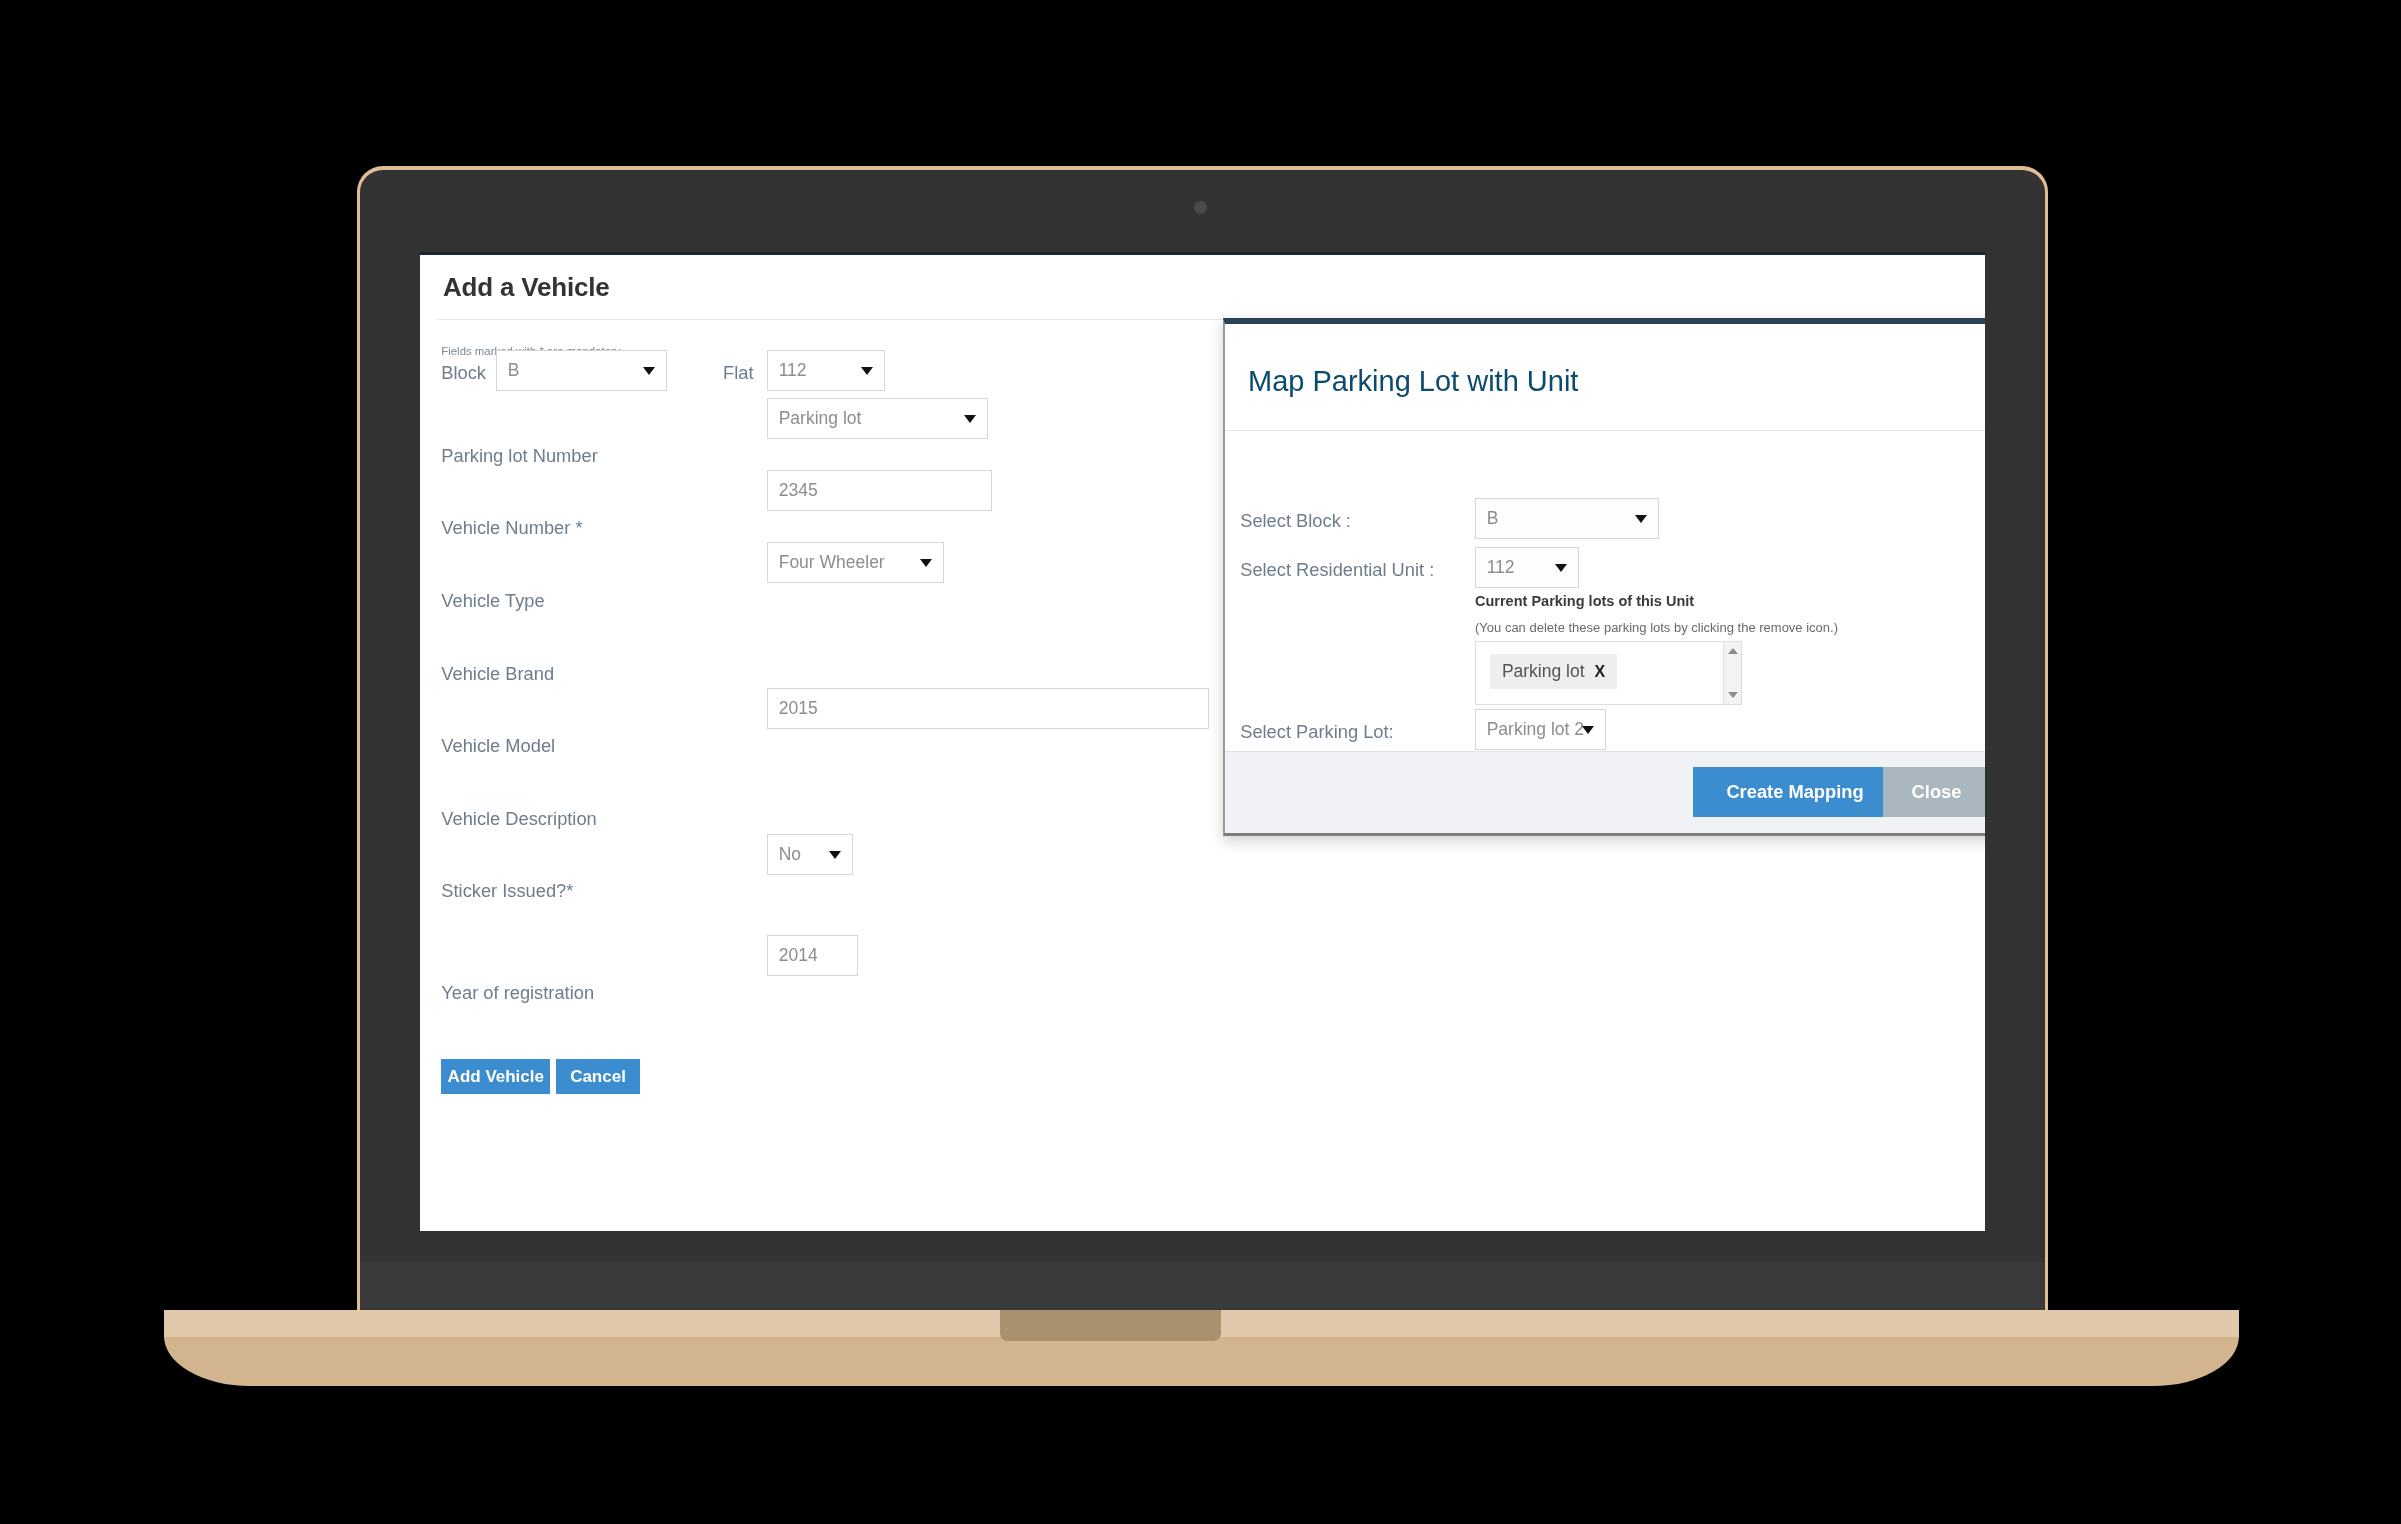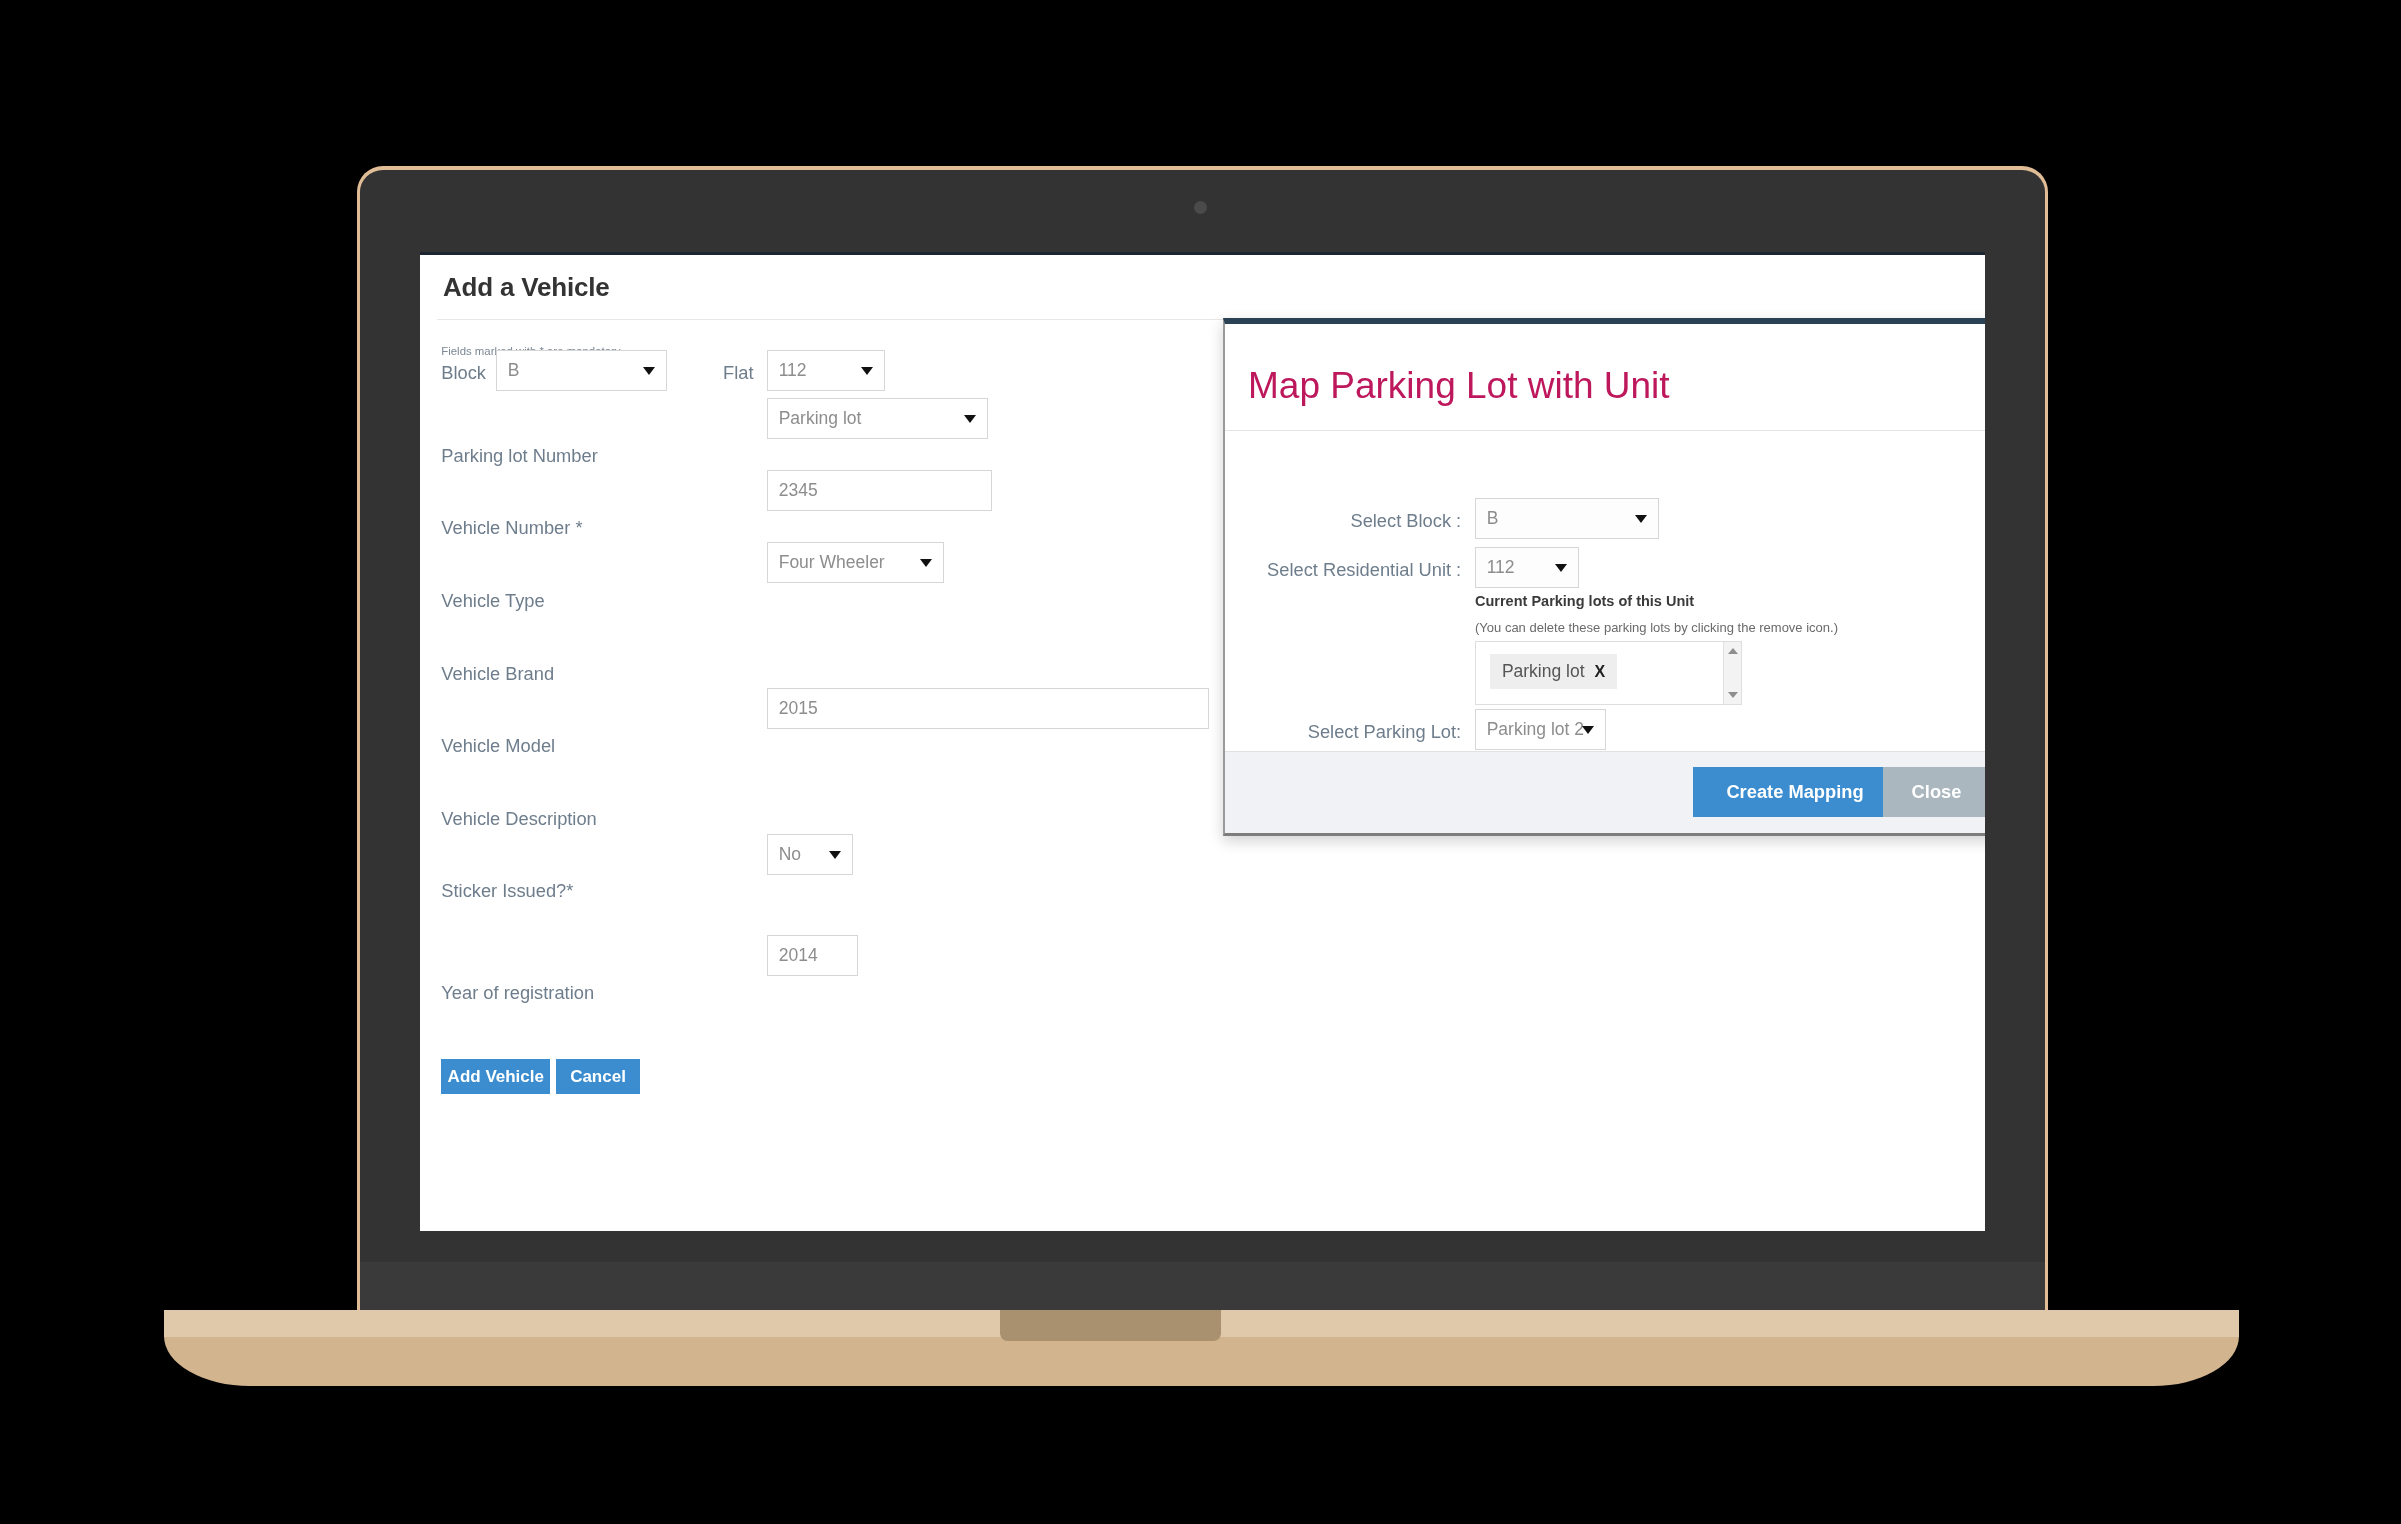--- a/index.html
+++ b/index.html
@@ -159,30 +159,29 @@
   .modal-header {
     position: absolute;
     left: 0; top: 0;
     width: 100%; height: 107px;
     border-bottom: 0.8px solid #e5e5e5;
     box-sizing: border-box;
   }
   .modal-title {
     position: absolute;
     left: 23px; top: 41px;
-    font-size: 37px;
-    color: #be185d;
+    font-size: 29px;
+    color: #0c4a6e;
   }
   .modal-body { position: absolute; left: 0; top: 107px; width: 100%; height: 374px; }
   .m-label {
     position: absolute;
     font-size: 18.3px;
     color: #6e7d8c;
     white-space: nowrap;
-    text-align: right;
   }
   .m-strong {
     position: absolute;
     font-size: 14.5px;
     color: #3a3a3a;
     font-weight: bold;
     white-space: nowrap;
   }
   .m-hint {
     position: absolute;

